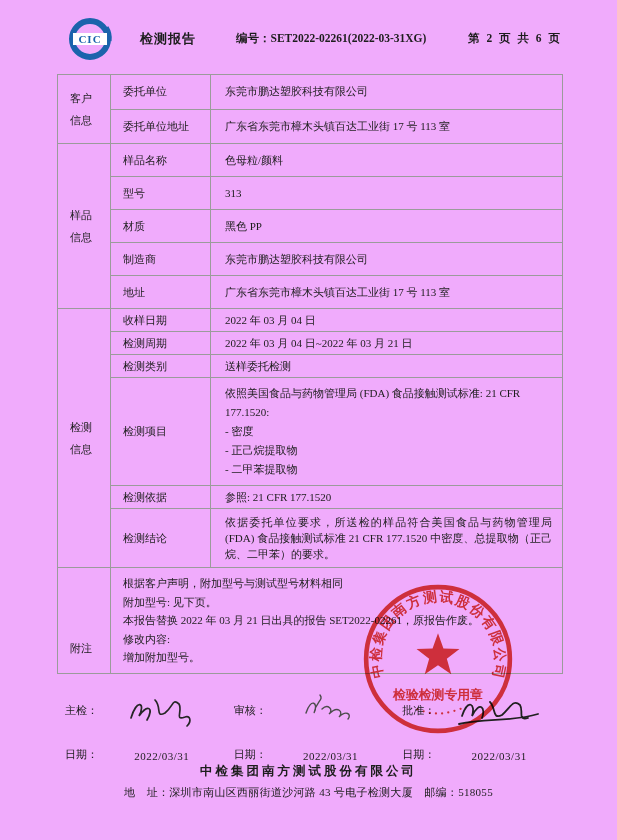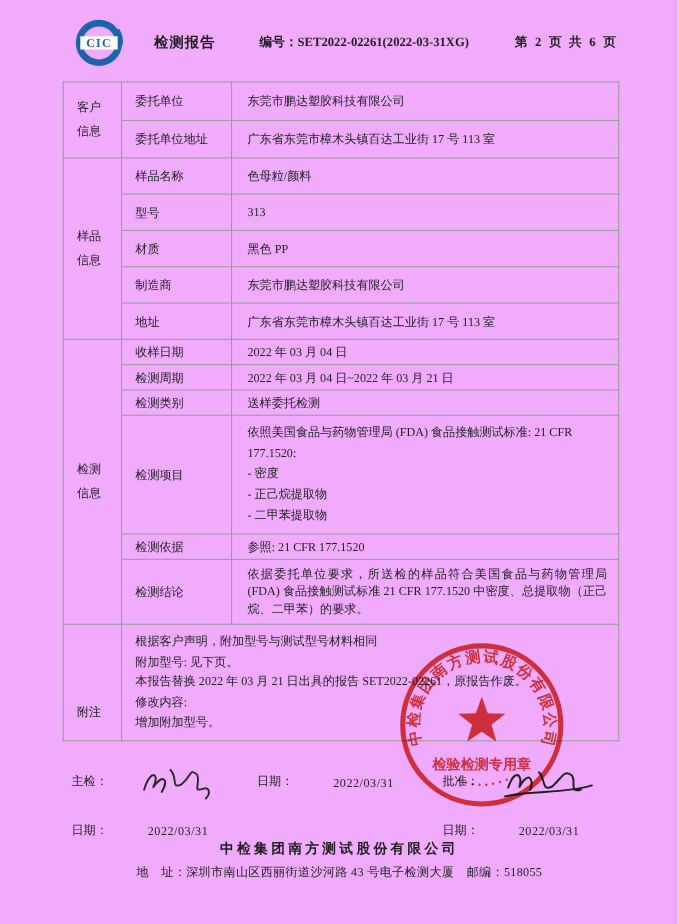--- a/index.html
+++ b/index.html
@@ -170,20 +170,28 @@
               <path d="M12,28 C18,8 27,13 20,26 C29,13 35,18 28,30 M36,10 C43,17 36,28 46,23 C55,16 53,8 60,14 C64,21 55,31 66,27 C71,25 73,31 68,36" fill="none" stroke="#262626" stroke-width="1.7" stroke-linecap="round"></path>
             </svg>
           </span>
         </div>
         <div class="date-row">
           <span class="sign-label">日期：</span>
           <span class="sign-date">2022/03/31</span>
         </div>
       </div>
       <div class="sign-col">
+        <div class="sig-row">
+          <span class="sign-label">审核：</span>
+          <span class="sig-box">
+            <svg width="76" height="38" viewBox="0 0 76 38">
+              <path d="M14,22 C19,6 27,12 22,22 C24,10 32,9 28,4 M30,18 C36,12 42,19 37,23 C46,14 52,21 47,26 C54,19 60,23 56,28" fill="none" stroke="#4c4c4c" stroke-width="1.4" stroke-linecap="round"></path>
+            </svg>
+          </span>
+        </div>
         <div class="date-row">
           <span class="sign-label">日期：</span>
           <span class="sign-date">2022/03/31</span>
         </div>
       </div>
       <div class="sign-col">
         <div class="sig-row">
           <span class="sign-label">批准：</span>
           <span class="sig-box">
             <svg width="90" height="40" viewBox="0 0 90 40">

